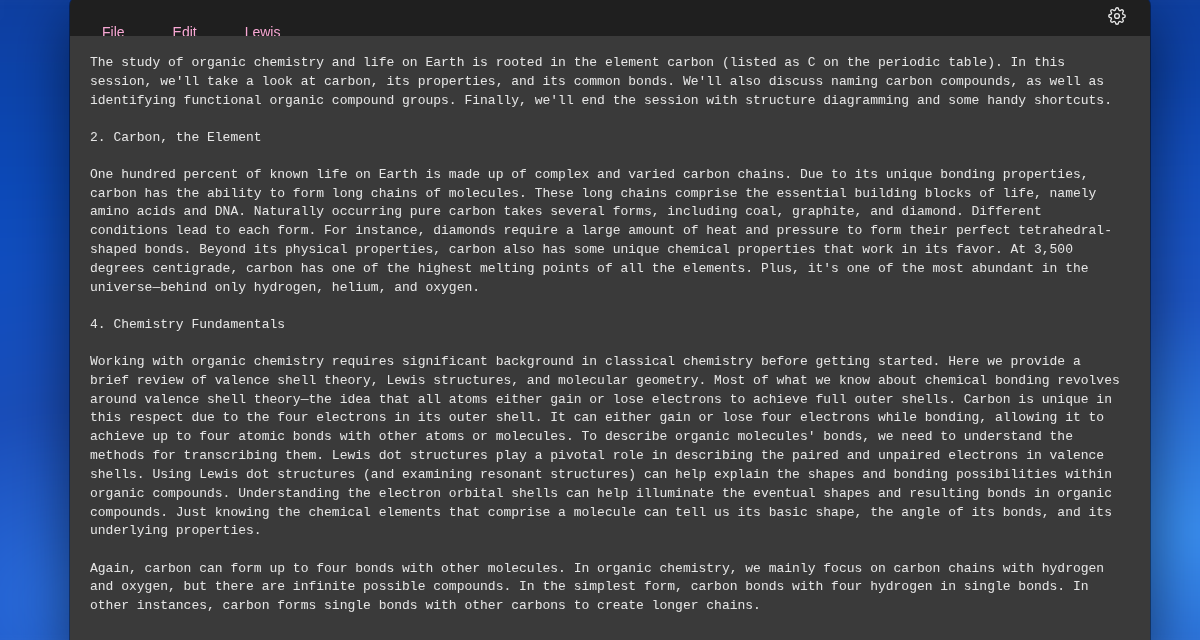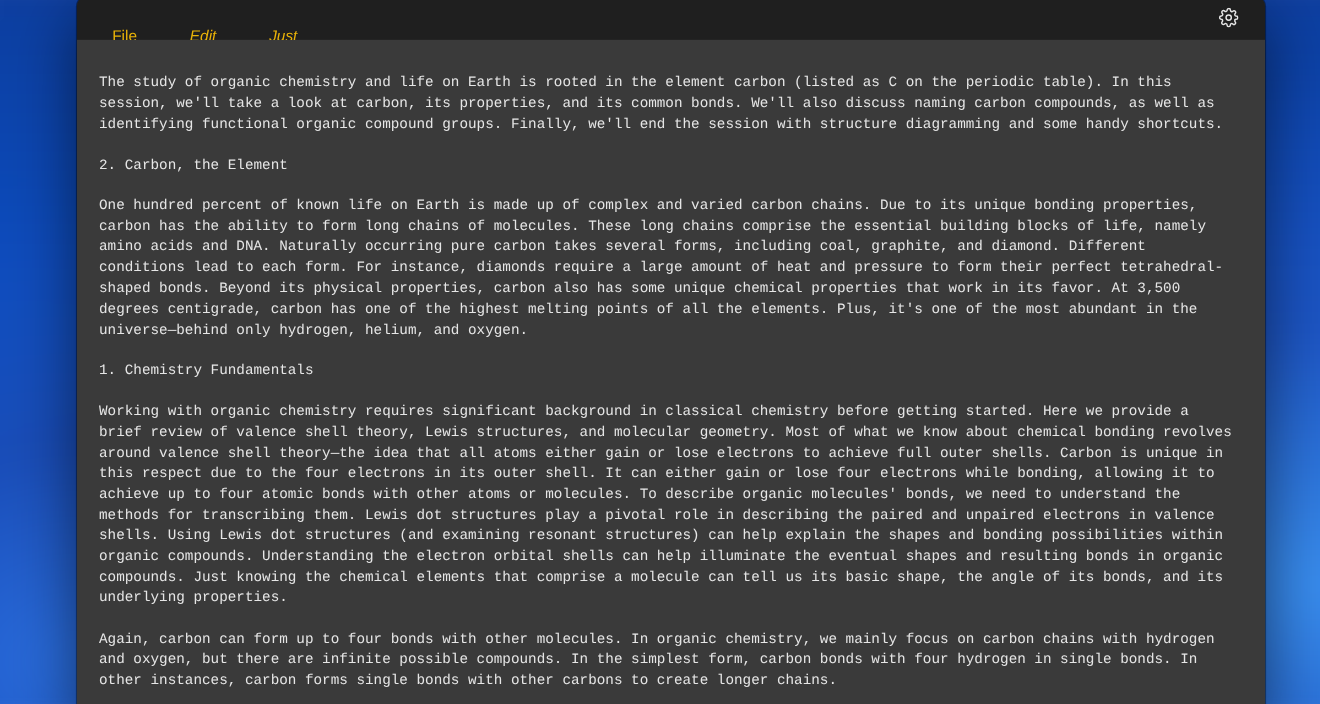--- a/index.html
+++ b/index.html
@@ -41,29 +41,29 @@
   .menubar {
     height: 40px;
     background: #1f1f1f;
     display: flex;
     align-items: center;
     padding: 0 18px 0 18px;
     gap: 0;
     flex-shrink: 0;
   }
   .menu-item {
-    color: #eab308;
+    color: #f9a8d4;
     font-family: "Segoe UI", sans-serif;
     font-size: 14px;
     padding: 6px 14px;
     border-radius: 4px;
     cursor: pointer;
     margin-top: 31px;
   }
-  .menu-item + .menu-item { margin-left: 20px; font-style: italic; }
+  .menu-item + .menu-item { margin-left: 20px; }
   .menu-spacer { flex: 1; }
   .gear {
     width: 18px; height: 18px;
     color: #e6e6e6;
     cursor: pointer;
     padding: 6px;
   }
 
   .content-wrap {
     flex: 1;
@@ -74,21 +74,21 @@
     position: absolute;
     inset: 0;
     padding: 18px 28px 18px 20px;
     overflow-y: auto;
     color: #e6e6e6;
     font-size: 13px;
     line-height: 1.45;
     background: #3a3a3a;
   }
   .content p {
-    margin: 12px 0 1.4em 0;
+    margin: 0 0 1.4em 0;
     white-space: normal;
   }
 
   
   .content::-webkit-scrollbar { width: 12px; }
   .content::-webkit-scrollbar-track { background: #3a3a3a; }
   .content::-webkit-scrollbar-thumb {
     background: #686868;
     border-radius: 6px;
     border: 3px solid #3a3a3a;
@@ -96,33 +96,33 @@
 </style>
 </head>
 <body>
 
 <div class="desktop"></div>
 
 <div class="window">
   <div class="menubar">
     <div class="menu-item">File</div>
     <div class="menu-item">Edit</div>
-    <div class="menu-item">Just</div>
+    <div class="menu-item">Lewis</div>
     <div class="menu-spacer"></div>
     <div class="gear">
       <svg viewBox="0 0 24 24" fill="none" stroke="currentColor" stroke-width="1.8">
         <circle cx="12" cy="12" r="3.2"></circle>
         <path d="M19.4 15a1.7 1.7 0 0 0 .34 1.87l.06.06a2 2 0 1 1-2.83 2.83l-.06-.06a1.7 1.7 0 0 0-1.87-.34 1.7 1.7 0 0 0-1.03 1.56V21a2 2 0 1 1-4 0v-.09a1.7 1.7 0 0 0-1.11-1.56 1.7 1.7 0 0 0-1.87.34l-.06.06a2 2 0 1 1-2.83-2.83l.06-.06a1.7 1.7 0 0 0 .34-1.87 1.7 1.7 0 0 0-1.56-1.03H3a2 2 0 1 1 0-4h.09a1.7 1.7 0 0 0 1.56-1.11 1.7 1.7 0 0 0-.34-1.87l-.06-.06a2 2 0 1 1 2.83-2.83l.06.06a1.7 1.7 0 0 0 1.87.34h.08A1.7 1.7 0 0 0 10.12 3.1V3a2 2 0 1 1 4 0v.09a1.7 1.7 0 0 0 1.03 1.56 1.7 1.7 0 0 0 1.87-.34l.06-.06a2 2 0 1 1 2.83 2.83l-.06.06a1.7 1.7 0 0 0-.34 1.87v.08a1.7 1.7 0 0 0 1.56 1.03H21a2 2 0 1 1 0 4h-.09a1.7 1.7 0 0 0-1.56 1.03z"></path>
       </svg>
     </div>
   </div>
 
   <div class="content-wrap">
     <div class="content" id="content">
         <p>The study of organic chemistry and life on Earth is rooted in the element carbon (listed as C on the periodic table). In this session, we'll take a look at carbon, its properties, and its common bonds. We'll also discuss naming carbon compounds, as well as identifying functional organic compound groups. Finally, we'll end the session with structure diagramming and some handy shortcuts.</p>
         <p>2. Carbon, the Element</p>
         <p>One hundred percent of known life on Earth is made up of complex and varied carbon chains. Due to its unique bonding properties, carbon has the ability to form long chains of molecules. These long chains comprise the essential building blocks of life, namely amino acids and DNA. Naturally occurring pure carbon takes several forms, including coal, graphite, and diamond. Different conditions lead to each form. For instance, diamonds require a large amount of heat and pressure to form their perfect tetrahedral-shaped bonds. Beyond its physical properties, carbon also has some unique chemical properties that work in its favor. At 3,500 degrees centigrade, carbon has one of the highest melting points of all the elements. Plus, it's one of the most abundant in the universe—behind only hydrogen, helium, and oxygen.</p>
-        <p>1. Chemistry Fundamentals</p>
+        <p>4. Chemistry Fundamentals</p>
         <p>Working with organic chemistry requires significant background in classical chemistry before getting started. Here we provide a brief review of valence shell theory, Lewis structures, and molecular geometry. Most of what we know about chemical bonding revolves around valence shell theory—the idea that all atoms either gain or lose electrons to achieve full outer shells. Carbon is unique in this respect due to the four electrons in its outer shell. It can either gain or lose four electrons while bonding, allowing it to achieve up to four atomic bonds with other atoms or molecules. To describe organic molecules' bonds, we need to understand the methods for transcribing them. Lewis dot structures play a pivotal role in describing the paired and unpaired electrons in valence shells. Using Lewis dot structures (and examining resonant structures) can help explain the shapes and bonding possibilities within organic compounds. Understanding the electron orbital shells can help illuminate the eventual shapes and resulting bonds in organic compounds. Just knowing the chemical elements that comprise a molecule can tell us its basic shape, the angle of its bonds, and its underlying properties.</p>
         <p>Again, carbon can form up to four bonds with other molecules. In organic chemistry, we mainly focus on carbon chains with hydrogen and oxygen, but there are infinite possible compounds. In the simplest form, carbon bonds with four hydrogen in single bonds. In other instances, carbon forms single bonds with other carbons to create longer chains.</p>
       </div>
   </div>
 </div>
 
 </body></html>

